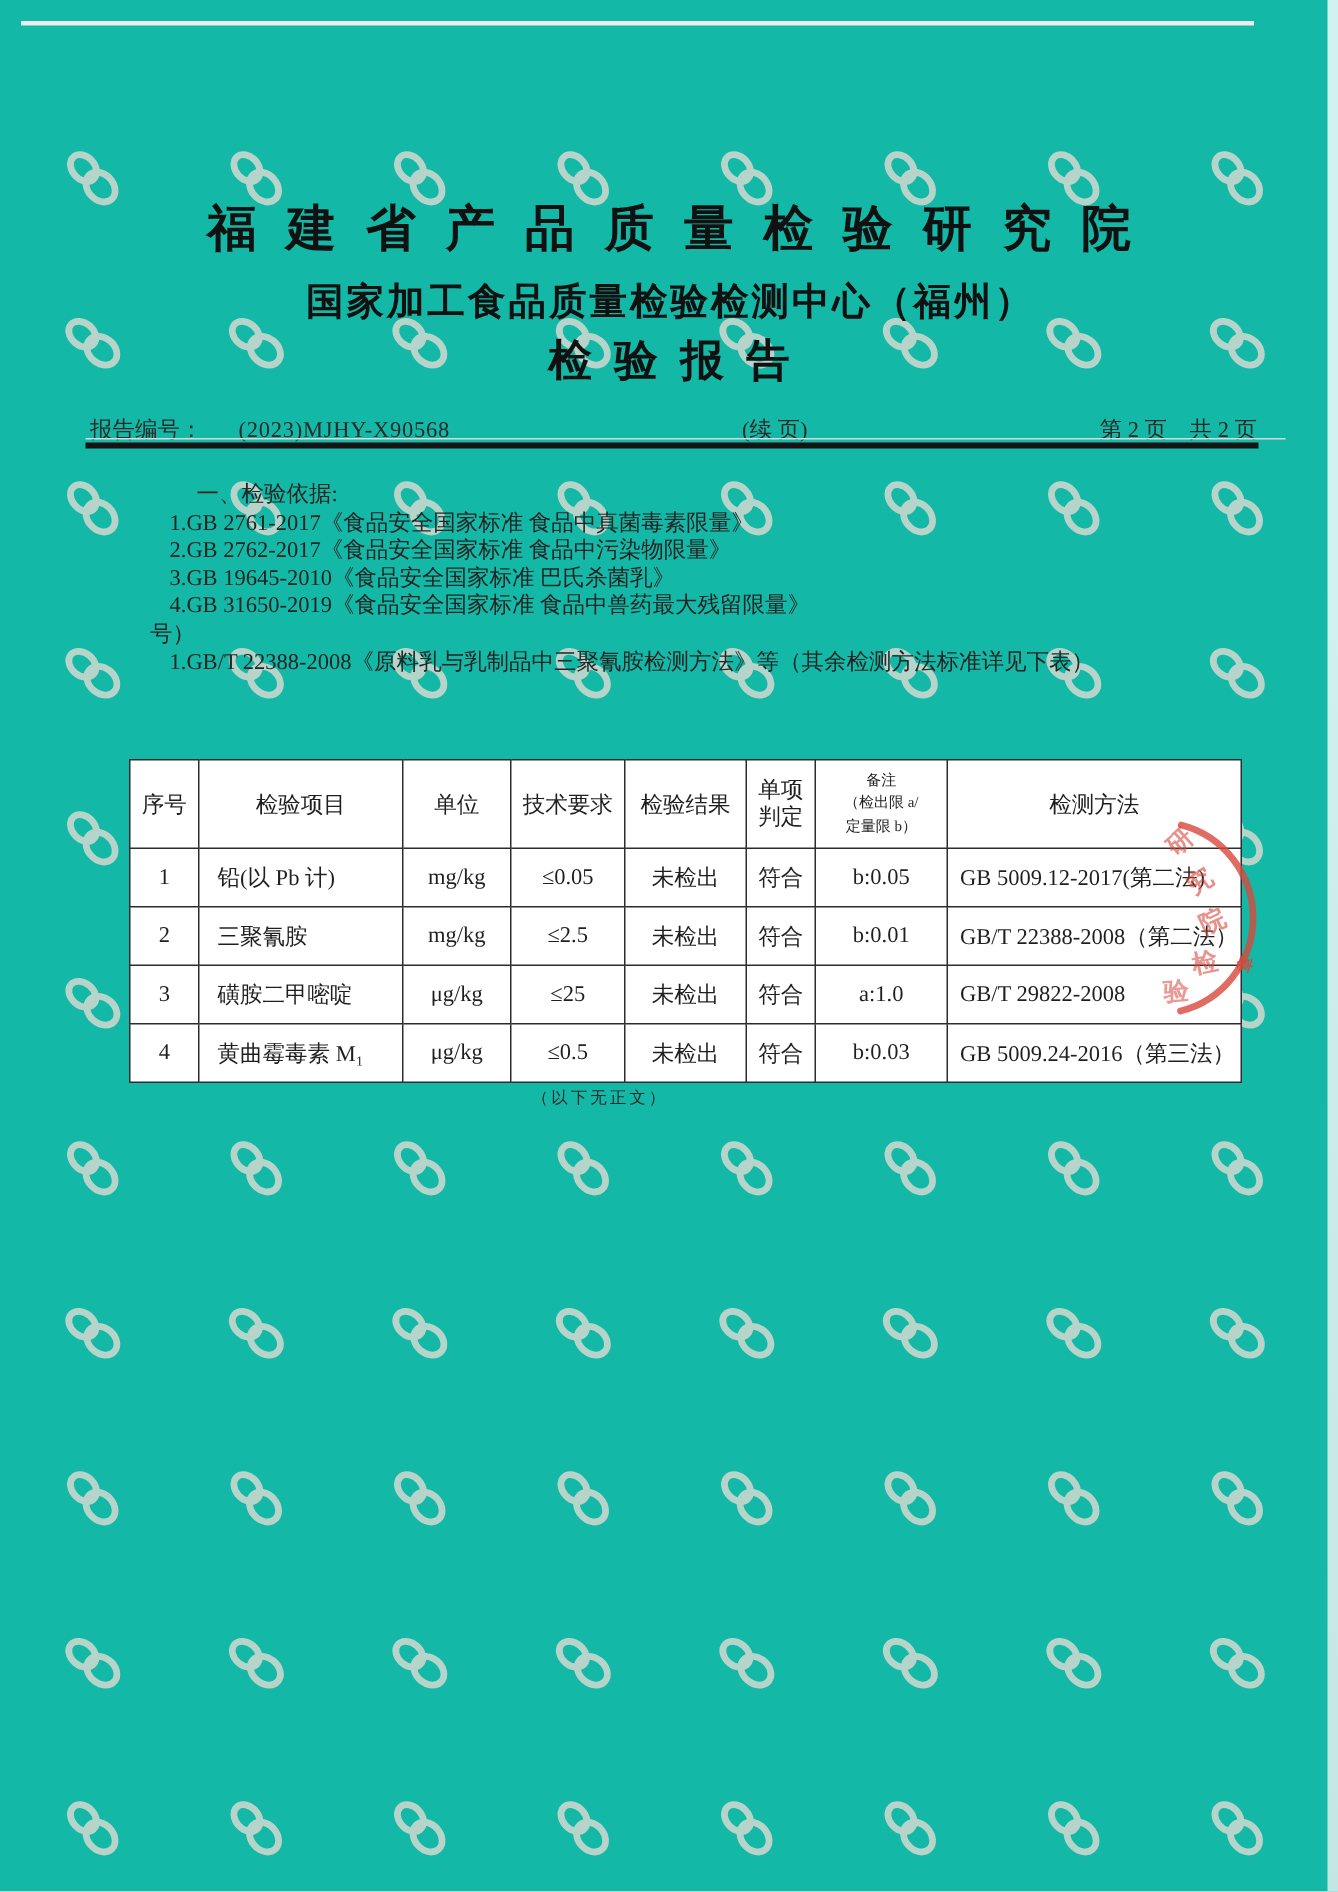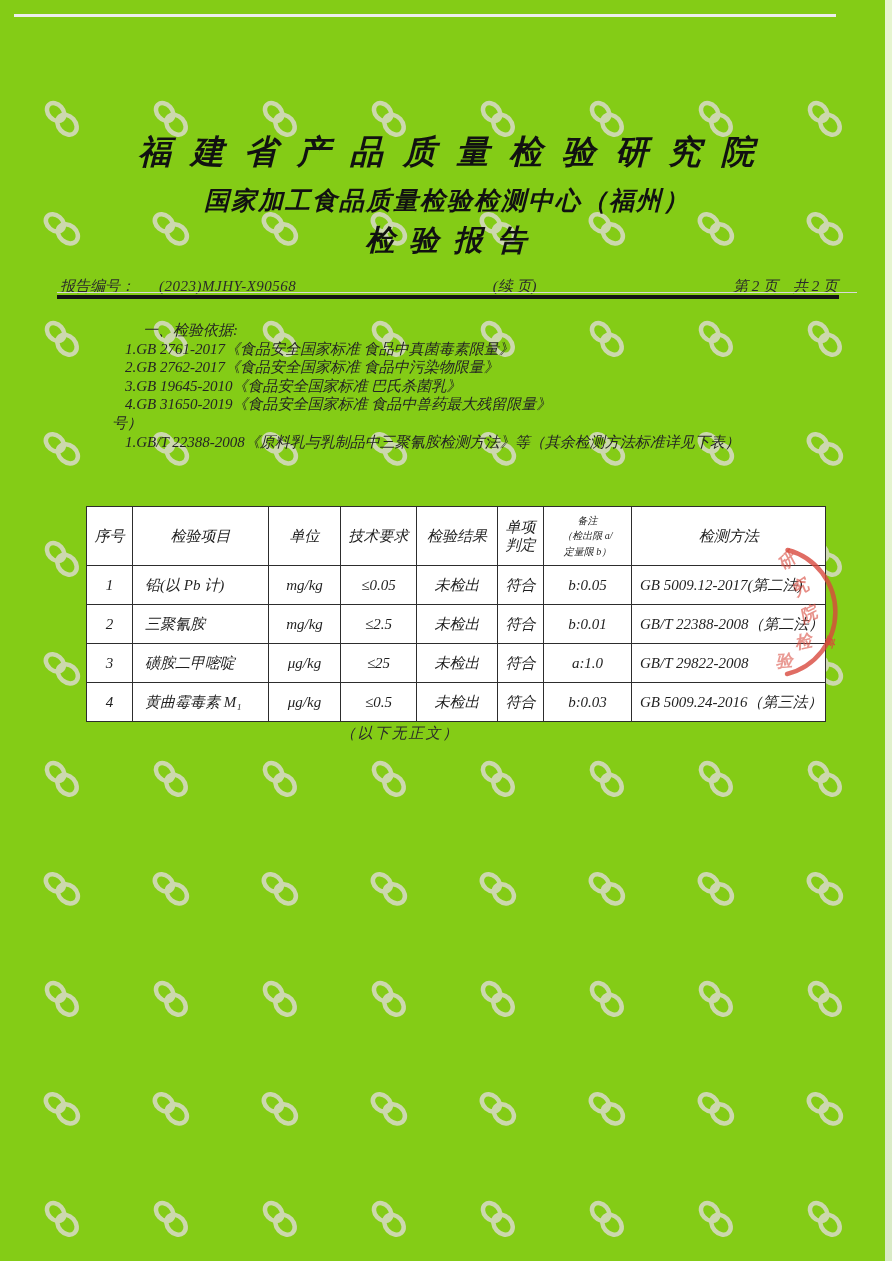--- a/index.html
+++ b/index.html
@@ -1,18 +1,18 @@
 <!DOCTYPE html>
 <html><head>
 <meta charset="utf-8">
 <style>
   html,body { margin:0; padding:0; background:#ffffff; }
   .page {
-    position:relative; width:892px; height:1261px; background:#84cc16;
-    overflow:hidden; font-family:"Liberation Serif", serif; color:#232323;font-style:italic;
+    position:relative; width:892px; height:1261px; background:#14b8a6;
+    overflow:hidden; font-family:"Liberation Serif", serif; color:#232323;
   }
   
   .scan-line { position:absolute; top:14px; left:14px; width:822px; height:3px; background:#ededed; }
   .edge-shade { position:absolute; right:0; top:0; width:7px; height:100%;
     background:linear-gradient(#ffffff 30%, #eef2f2); opacity:.8; }
 
   
   .watermark-layer { position:absolute; left:0; top:0; width:100%; height:100%; }
   .wm { position:absolute; opacity:.8; }
 
@@ -26,42 +26,42 @@
   .t3 { top:221px; font-size:29px; letter-spacing:15px; text-indent:15px; }
 
   .meta-row { position:absolute; top:277px; left:60px; width:778px;
     display:flex; justify-content:space-between; align-items:baseline; font-size:15px; color:#2a2a2a; }
   .meta-no { margin-left:24px; letter-spacing:.5px; }
   .rule { position:absolute; top:295px; left:57px; width:782px; height:4px; background:#141414; }
   .rule-echo { position:absolute; top:292px; left:57px; width:800px; height:1px; background:#d9d9d9; }
 
   
   .basis { position:absolute; top:321px; left:100px; width:750px;
-    font-size:15px; line-height:18.6px; color:#242424;margin-left:12px; }
+    font-size:15px; line-height:18.6px; color:#242424; }
   .basis div { white-space:nowrap; }
   .basis .sec  { margin-left:31px; }
   .basis .num  { margin-left:13px; }
   .basis .cont { margin-left:0; }
   .basis .sec2 { margin-left:19px; }
 
   
   .report-table { position:absolute; top:506px; left:86px; background:#fff;
     border-collapse:collapse; table-layout:fixed; font-size:15px; color:#1f1f1f; }
   .report-table th, .report-table td {
     border:1.5px solid #2d2d2d; font-weight:normal; text-align:center;
     padding:0 2px; overflow:hidden; white-space:pre-line; }
   .report-table thead tr { height:59px; }
   .report-table tbody tr { height:39px; }
   .th-remark { font-size:10px; line-height:15.5px; }
   .th-multi  { line-height:18px; }
   .td-item   { text-align:left !important; padding-left:12px !important; white-space:nowrap !important; }
   .td-method { text-align:left !important; padding-left:8px  !important; white-space:nowrap !important; }
 
   .note { position:absolute; top:724px; left:0; width:800px; text-align:center;
-    font-size:15px; letter-spacing:2px; color:#2a2a2a; }
+    font-size:11px; letter-spacing:2px; color:#2a2a2a; }
 
   
   .stamp { position:absolute; left:704px; top:543px; width:142px; height:142px; }
   .stamp text { font-family:"Liberation Serif", serif; font-weight:bold; }
 </style>
 </head>
 <body>
 
 <div class="page">
 

